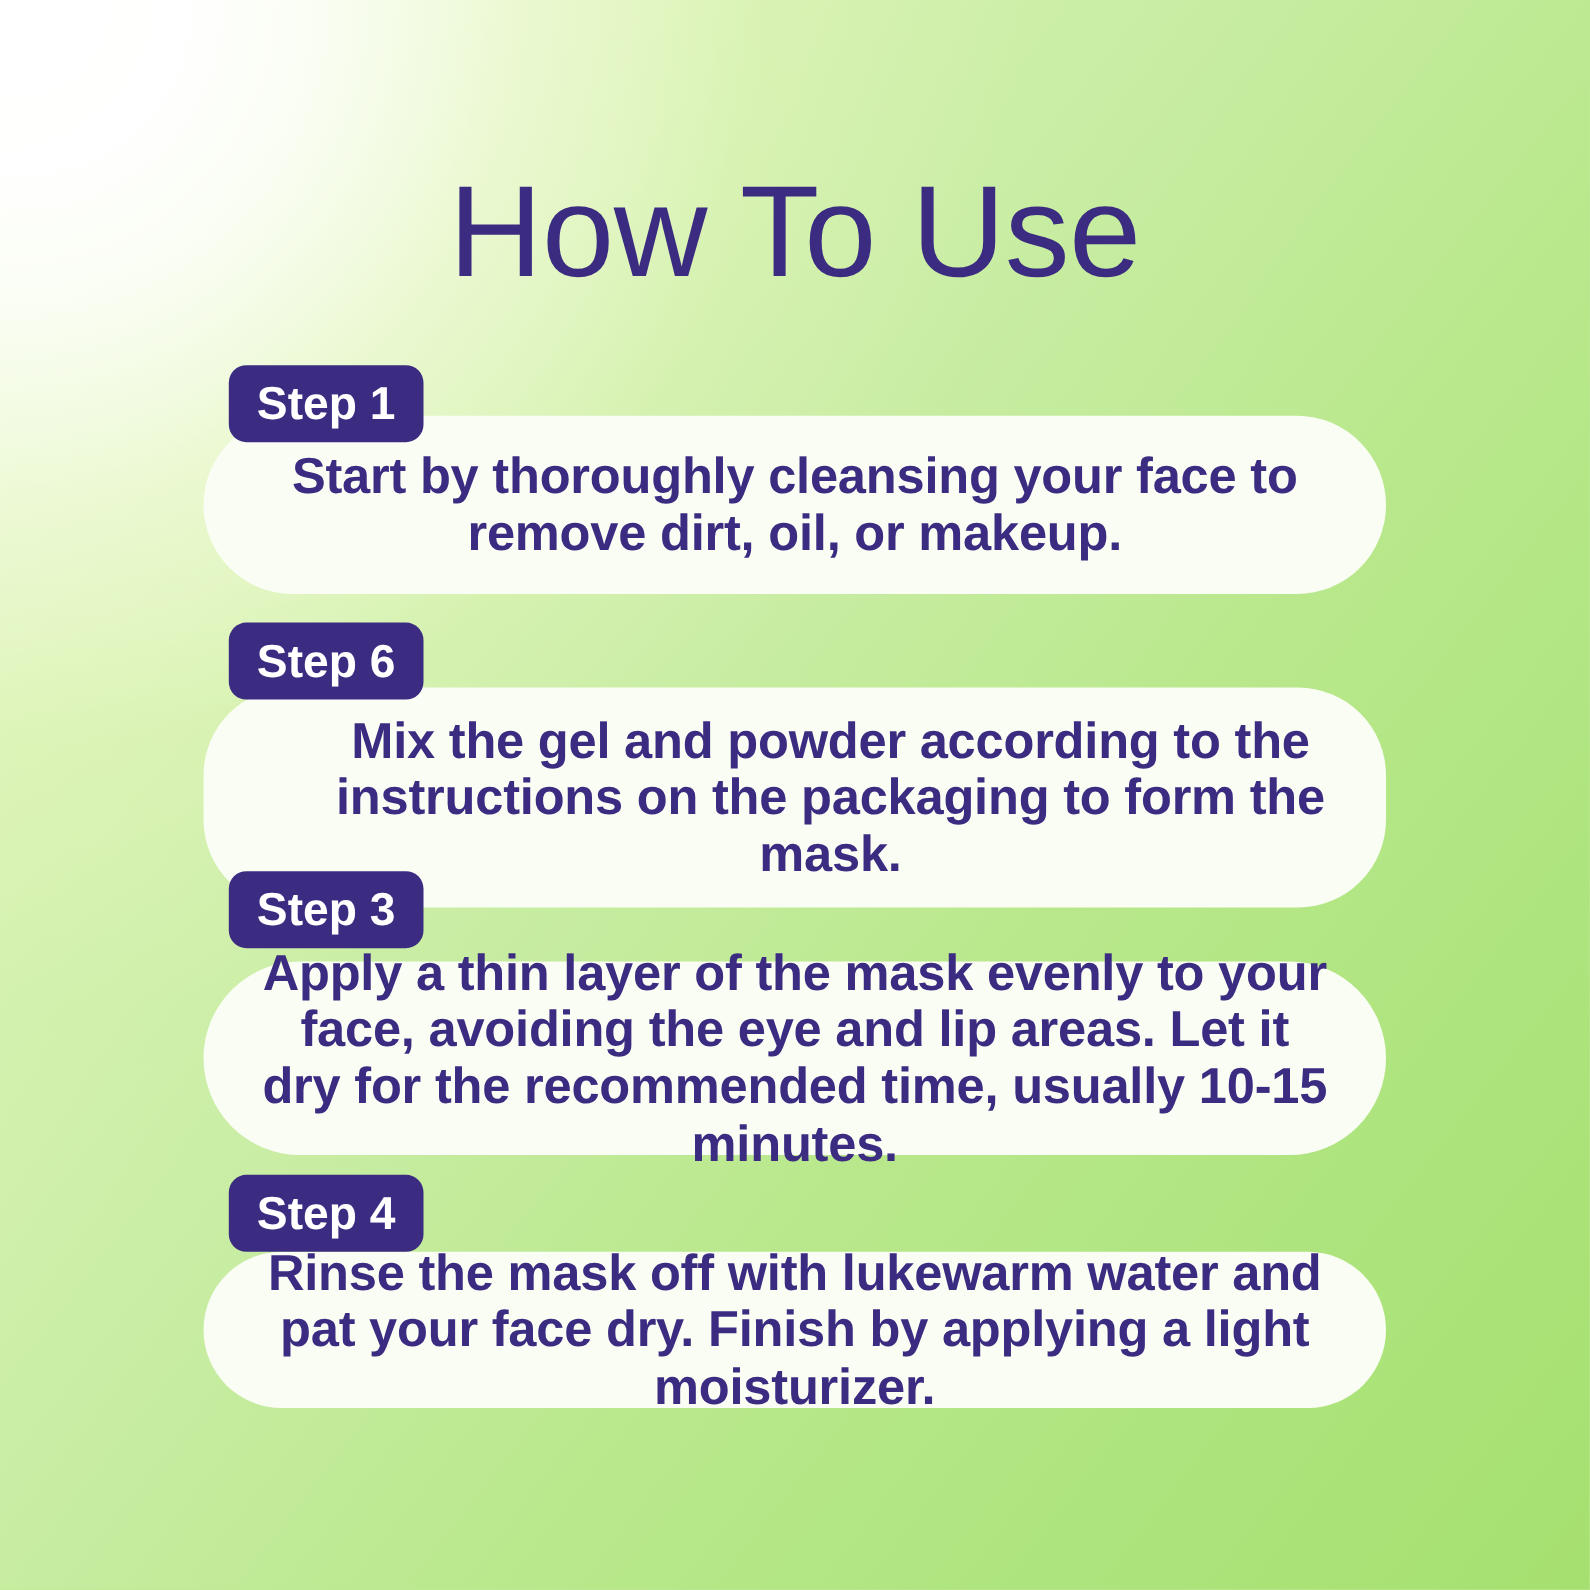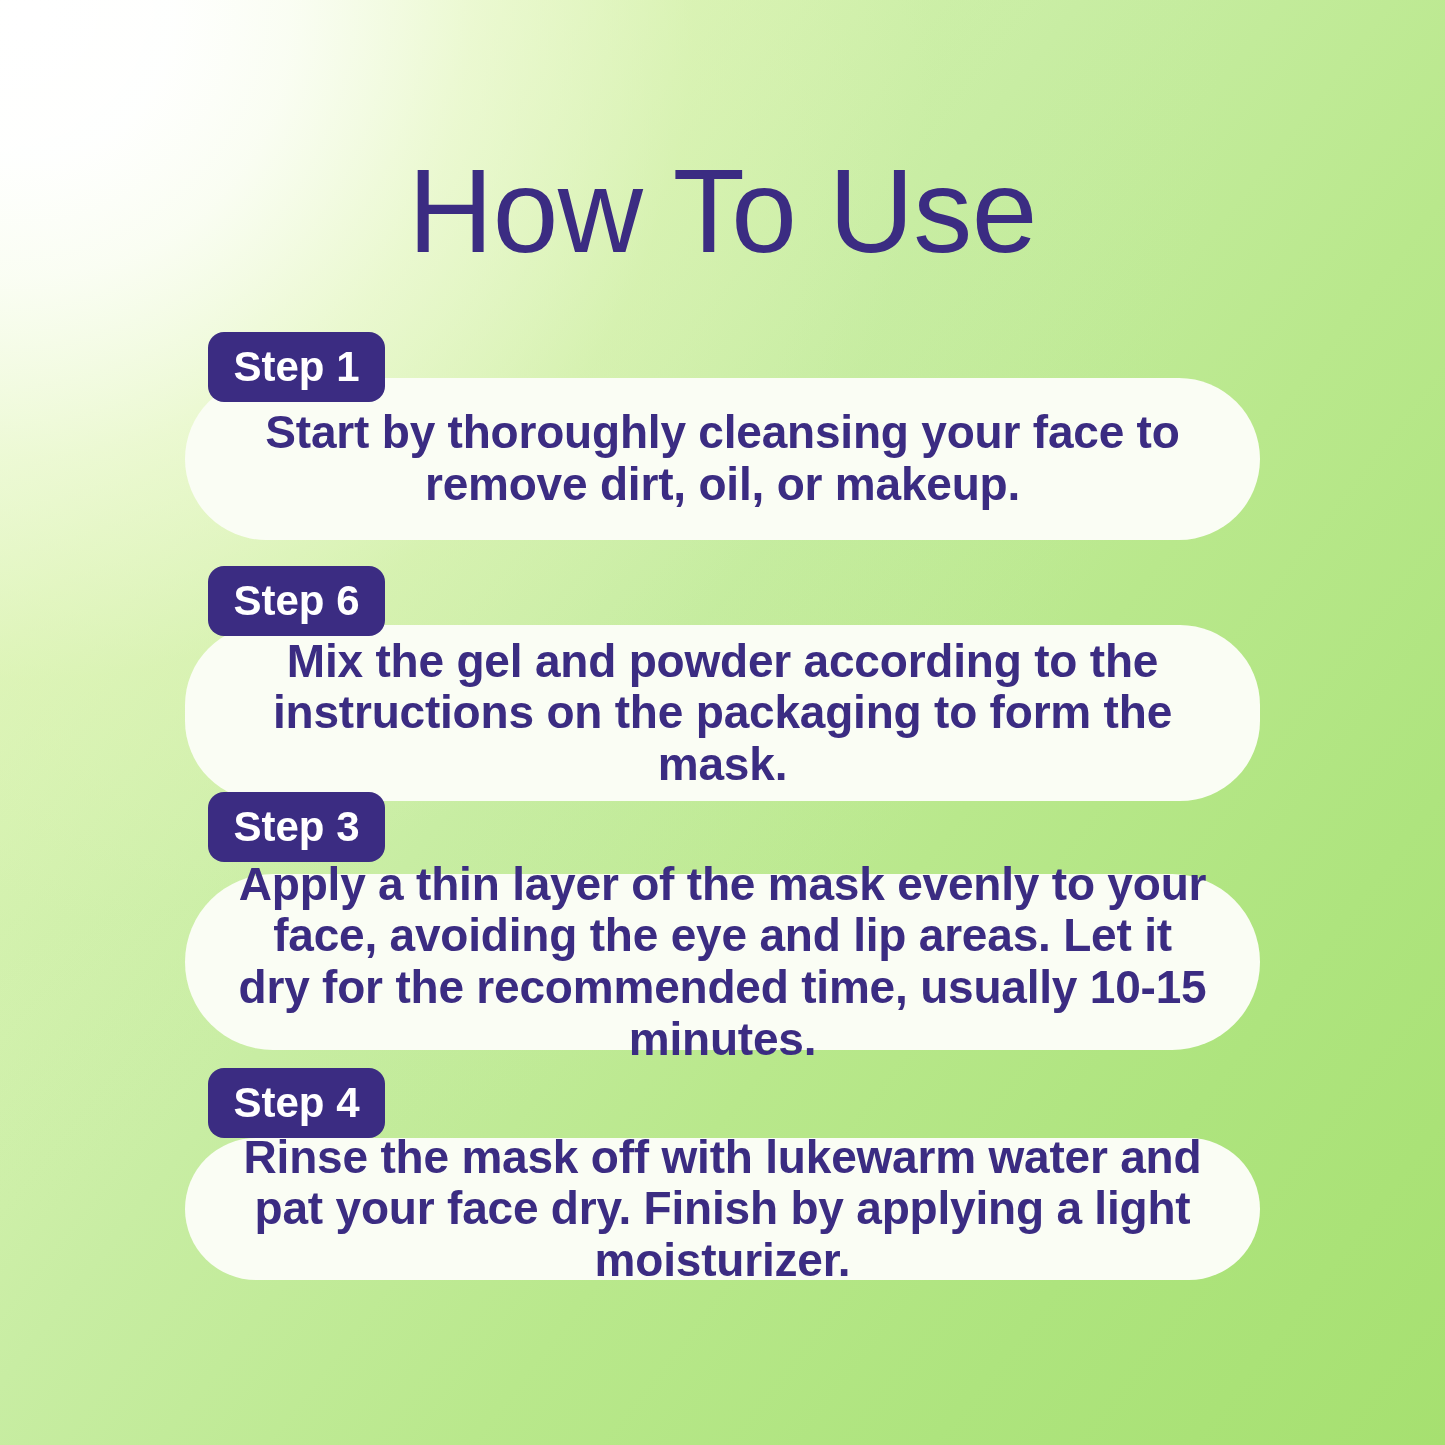--- a/index.html
+++ b/index.html
@@ -85,21 +85,21 @@
     padding: 0 14px;
     box-sizing: border-box;
   }
 
   
   #badge-1 { top: 332px; }
   #card-1  { top: 378px; height: 162px; border-radius: 84px; }
 
   
   #badge-2 { top: 566px; }
-  #card-2  { top: 625px; height: 176px; border-radius: 80px; }
+  #card-2  { top: 625px; height: 200px; border-radius: 80px; justify-content: flex-end; }
 
   
   #badge-3 { top: 792px; }
   #card-3  { top: 874px; height: 176px; border-radius: 88px; }
 
   
   #badge-4 { top: 1068px; }
   #card-4  { top: 1138px; height: 142px; border-radius: 74px; }
 </style>
 </head>

